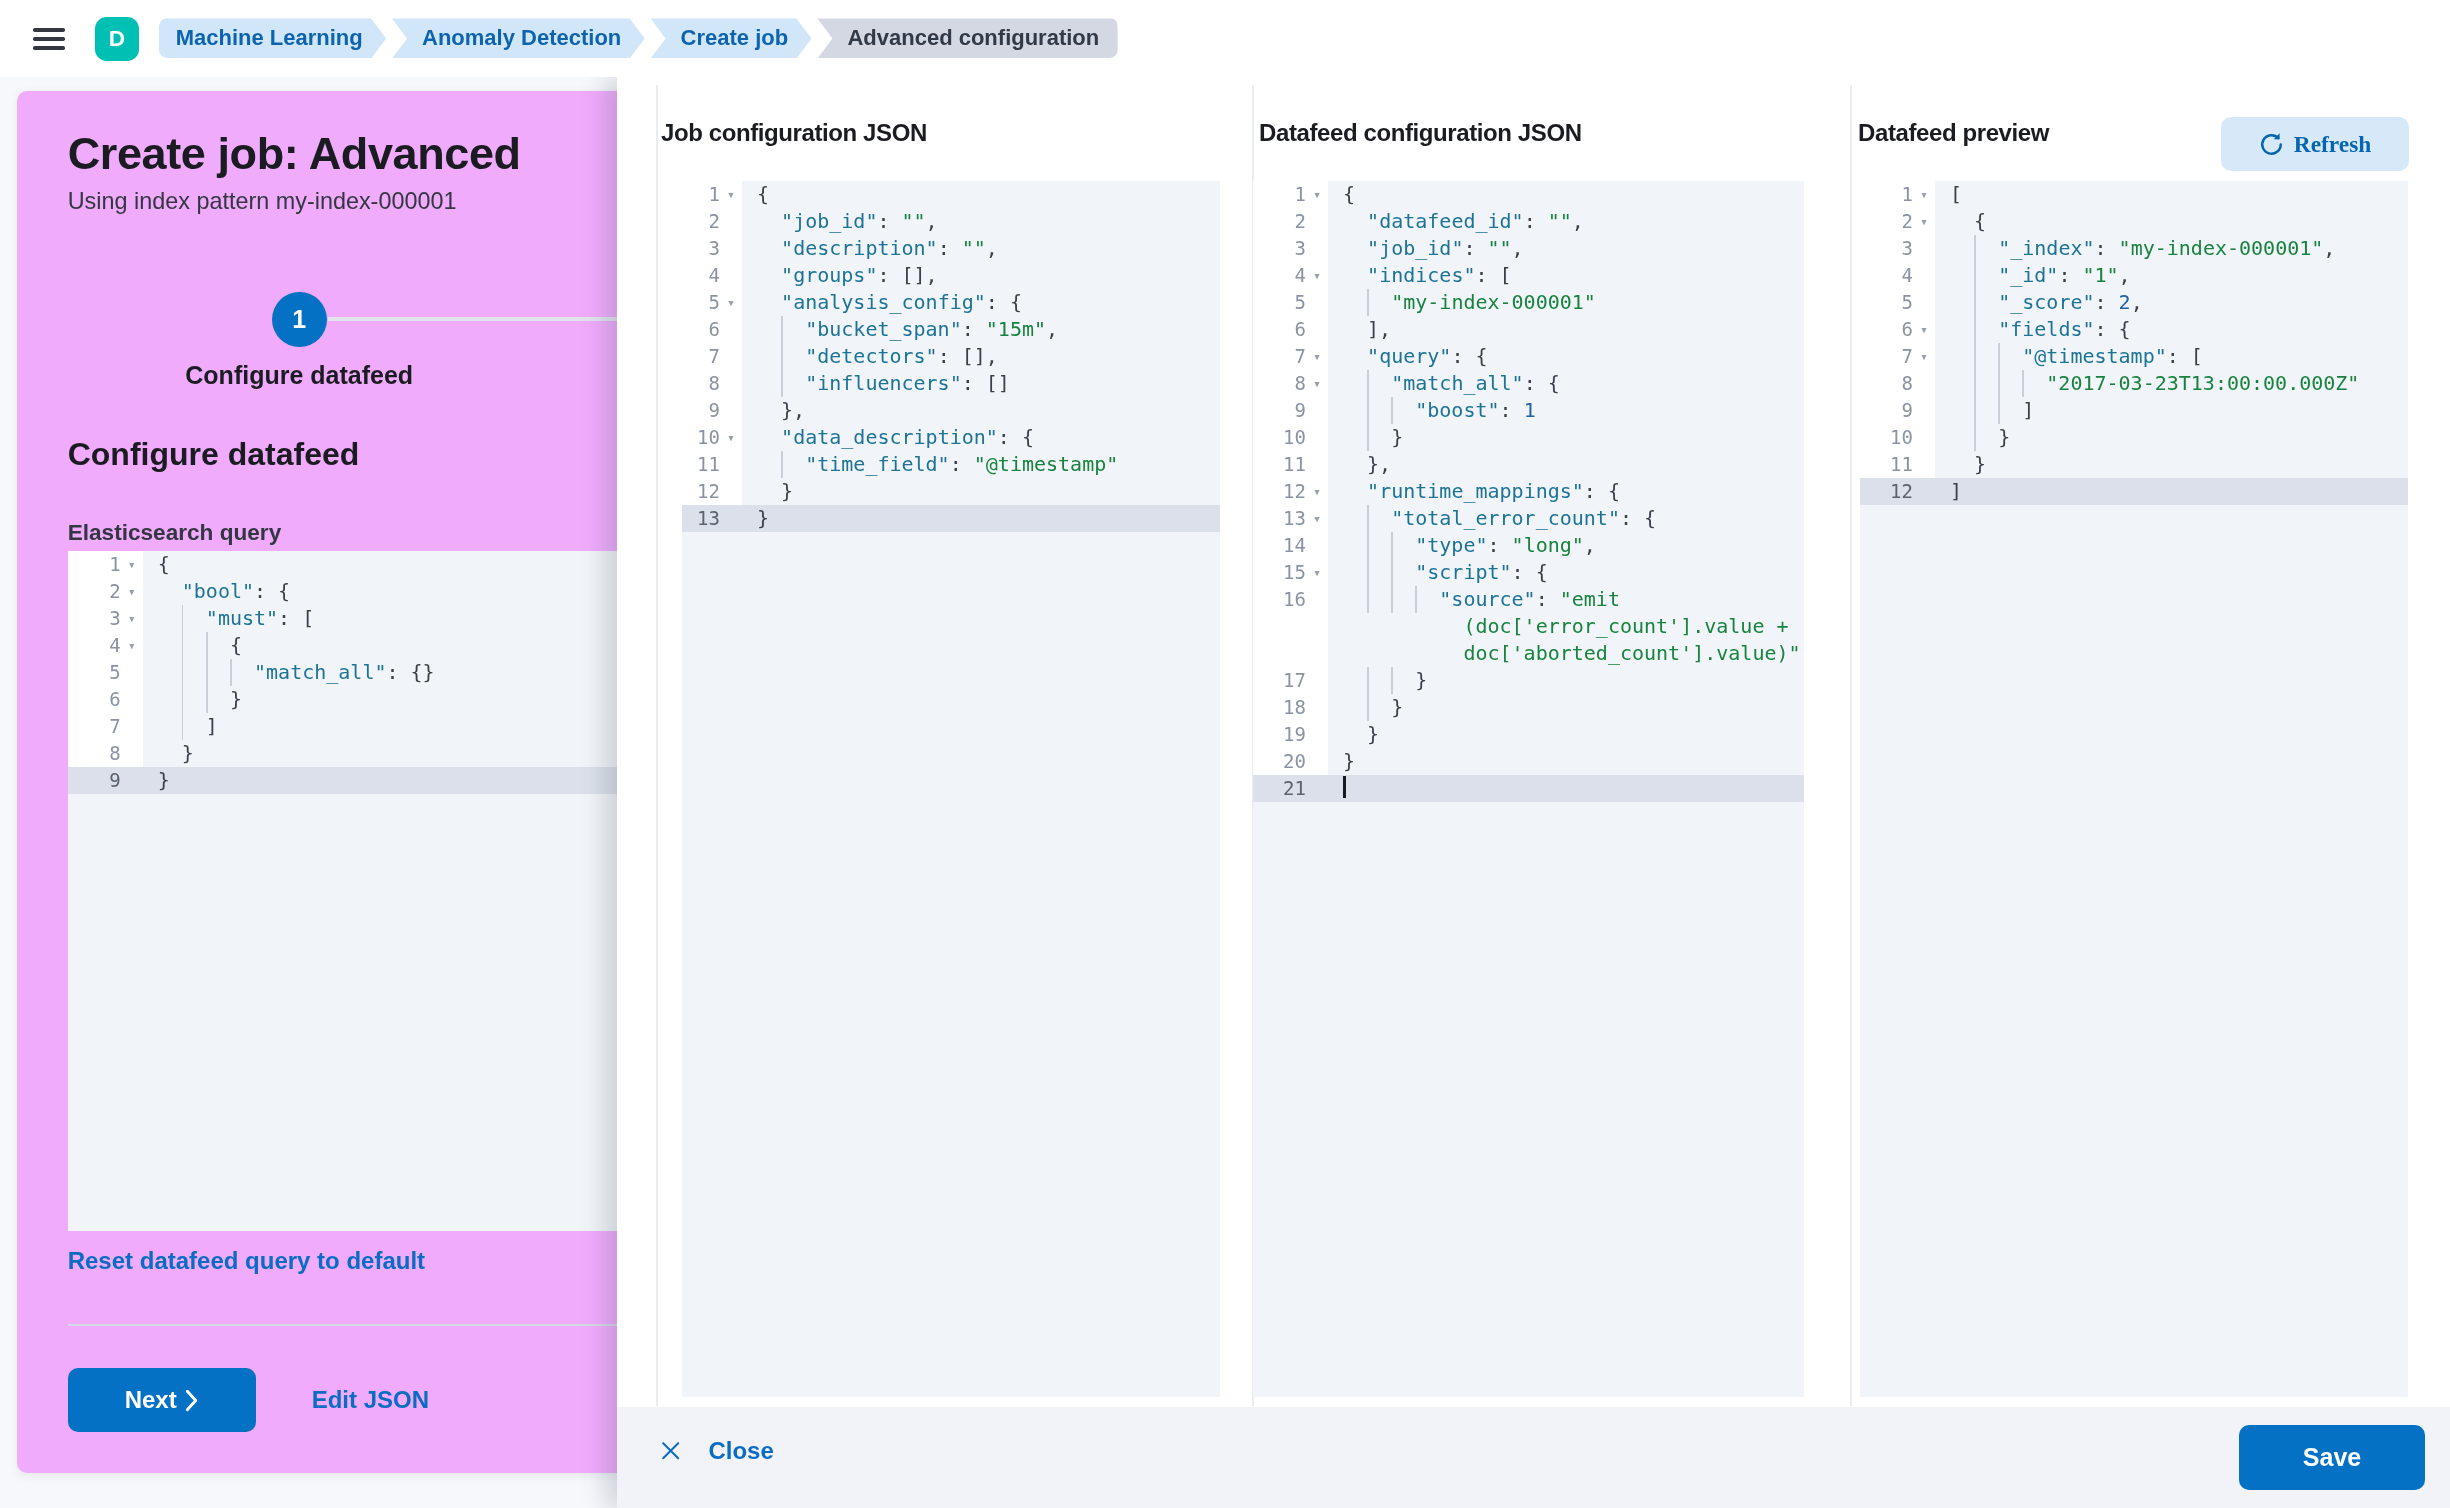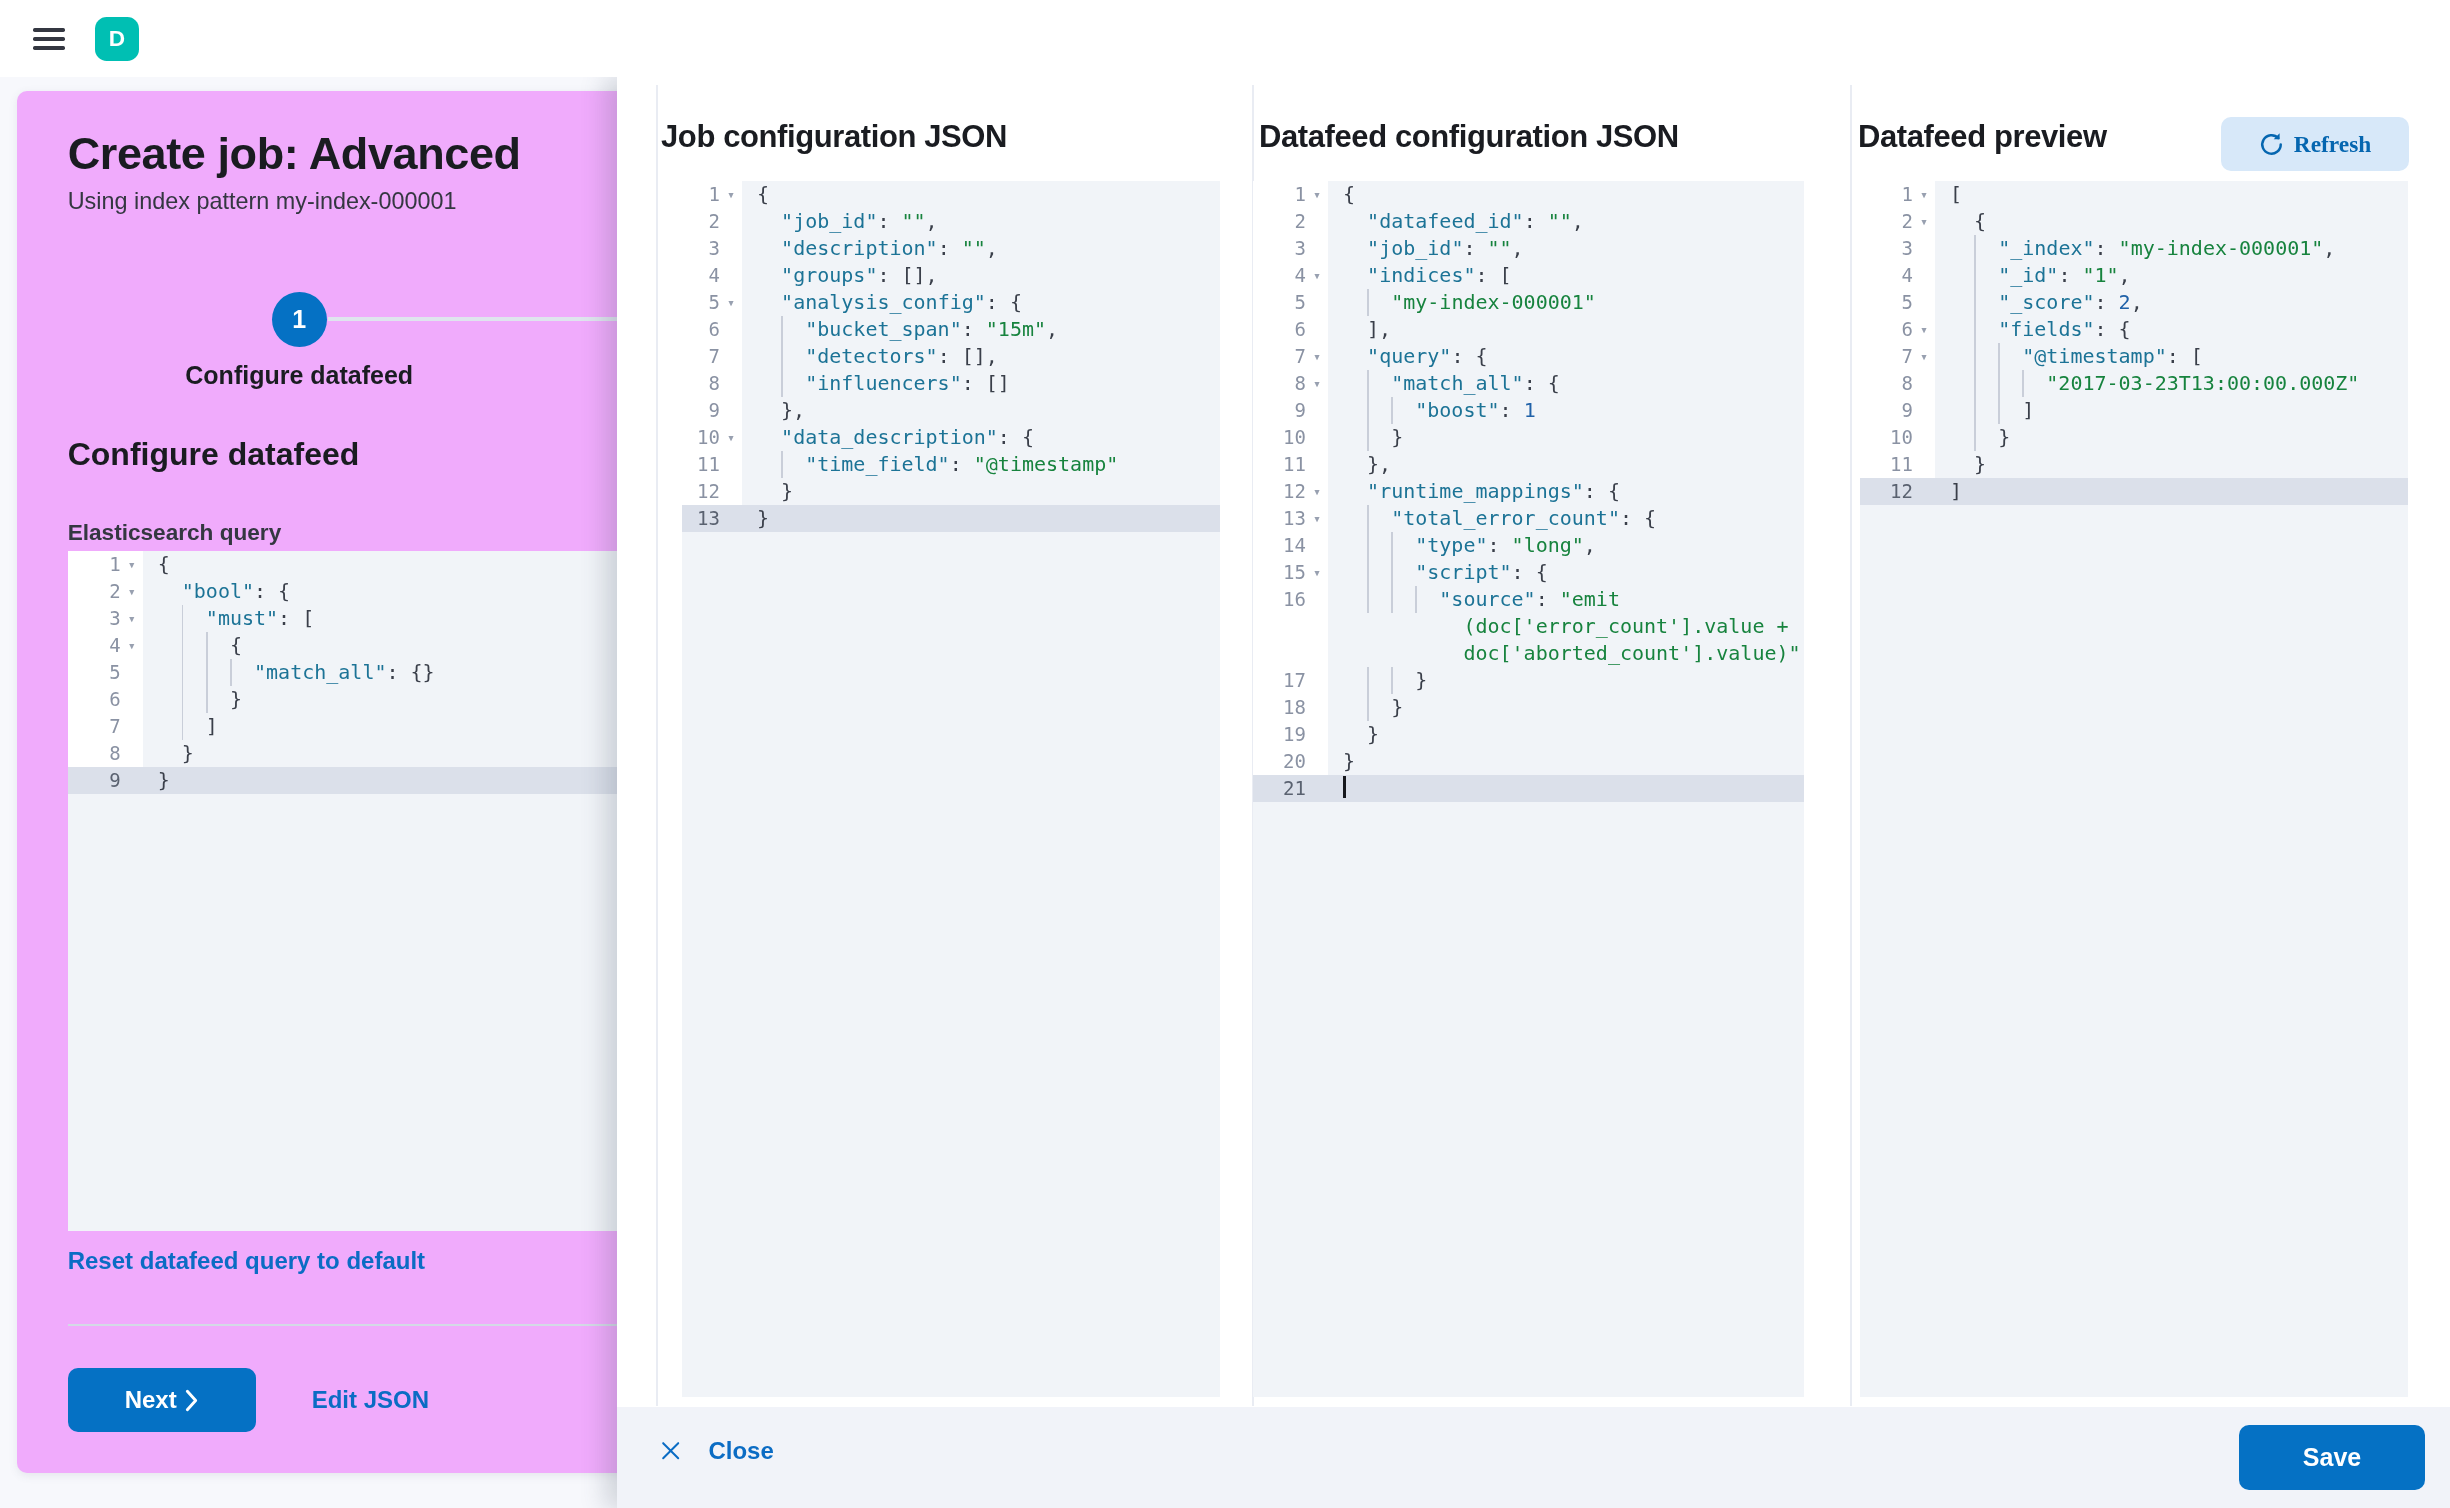--- a/index.html
+++ b/index.html
@@ -38,21 +38,21 @@
   .hr { position:absolute; left:51px; top:1233px; width:552px; height:1.7px; background:#d3dae6; }
   .next-btn { position:absolute; left:51px; top:1277px; width:188px; height:64px; border-radius:10px; border:none;
               background:#0571c4; color:#fff; font-size:24px; font-weight:600; font-family:inherit;
               display:flex; align-items:center; justify-content:center; gap:7px; cursor:pointer; }
   .editjson-link { position:absolute; left:295px; top:1295px; font-size:24px; font-weight:600; color:#0b6cc4; cursor:pointer; }
 
   
   .flyout { position:absolute; left:617px; top:77px; width:1833px; height:1432px; background:#fff;
             box-shadow:-11.7px 0 23.4px rgba(70,80,100,.22); z-index:20; }
   .vdiv { position:absolute; top:8.4px; height:1321px; width:1.7px; background:#e9ecf3; }
-  .panel-h { position:absolute; top:42px; font-size:31px; font-weight:700; letter-spacing:-0.4px; white-space:nowrap; }
+  .panel-h { position:absolute; top:42px; font-size:24px; font-weight:700; letter-spacing:-0.4px; white-space:nowrap; }
   .refresh-btn { position:absolute; left:1604px; top:40px; width:188px; height:54px; border:none; border-radius:10px;
                  background:#d7e8f9; color:#0566b0; font-size:23.4px; font-weight:600; font-family:Liberation Serif, serif;
                  display:flex; align-items:center; justify-content:center; gap:10px; cursor:pointer; }
   .footer { position:absolute; left:0; top:1330px; width:1833px; height:102px; background:#f1f3f9; }
   .close-btn { position:absolute; left:42px; top:30px; display:flex; align-items:center; gap:26px;
                font-size:24px; font-weight:600; color:#0b6cc4; background:none; border:none; font-family:inherit; cursor:pointer; }
   .save-btn { position:absolute; right:25px; top:18.4px; width:186px; height:65px; border:none; border-radius:10px;
               background:#0571c4; color:#fff; font-size:25px; font-weight:700; font-family:inherit; cursor:pointer; }
 
   
@@ -74,20 +74,26 @@
 </head>
 <body>
 
 <header class="topbar">
   <div class="burger">
       <i></i>
       <i></i>
       <i></i>
     </div>
   <div class="avatar">D</div>
+  <nav class="crumbs">
+      <div class="crumb first">Machine Learning</div>
+      <div class="crumb mid">Anomaly Detection</div>
+      <div class="crumb mid">Create job</div>
+      <div class="crumb current">Advanced configuration</div>
+    </nav>
 </header>
 
 <section class="card">
   <h1 class="page-title">Create job: Advanced</h1>
   <div class="page-sub">Using index pattern my-index-000001</div>
 
   <div class="step-line"></div>
   <div class="step-circle">1</div>
   <div class="step-label">Configure datafeed</div>
 

